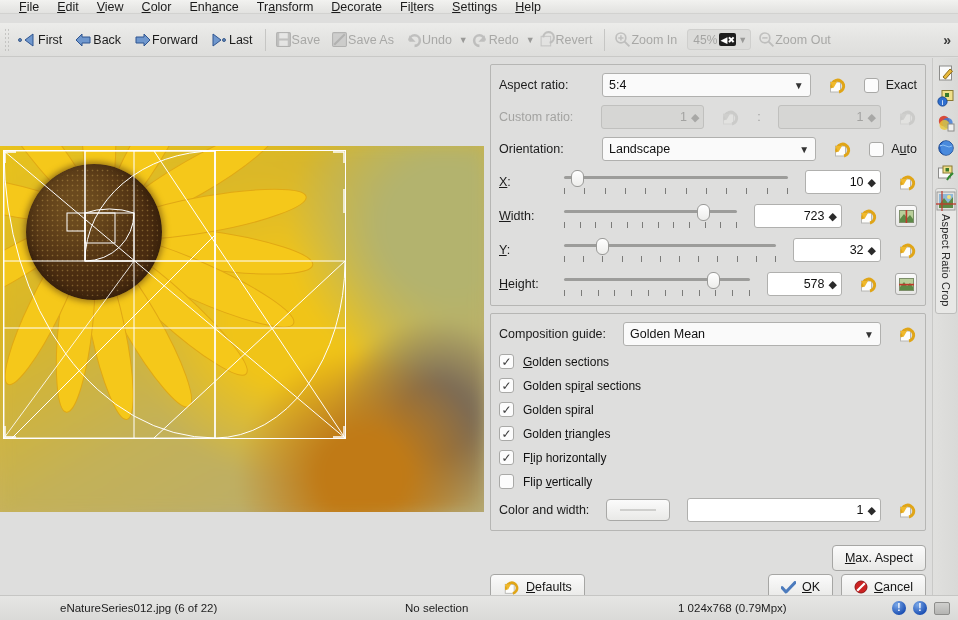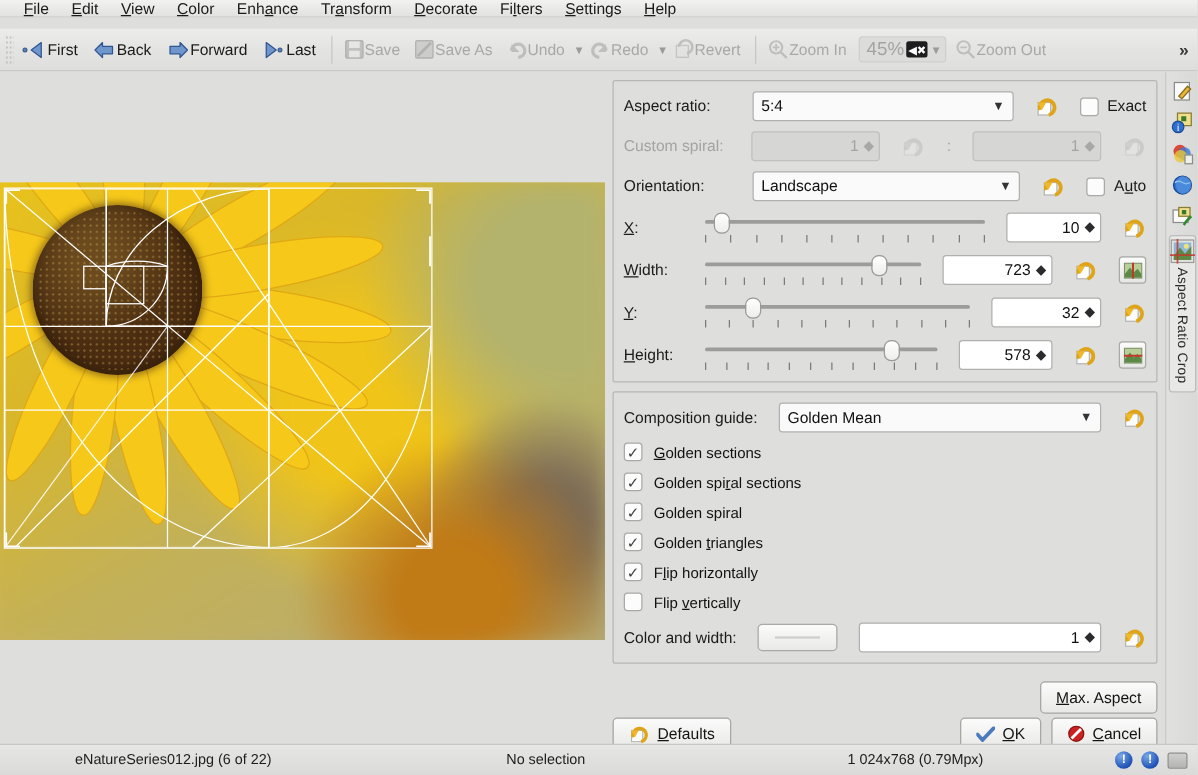--- a/index.html
+++ b/index.html
@@ -56,21 +56,21 @@
   }
 
   
   .gico { width: 17px; height: 17px; flex: none; opacity: .42; }
 
   .zoomcombo {
     display: flex; align-items: center; gap: 2px;
     background: #dcdcda; border: 1px solid #cfcfcd; border-radius: 3px;
     padding: 1px 3px 1px 5px; margin: 0 3px; height: 21px;
   }
-  .zoomcombo .zval { color: #a4a4a2; font-size: 15px; }
+  .zoomcombo .zval { color: #a4a4a2; font-size: 12px; }
   .zchip {
     width: 17px; height: 13px; background: #1d1d1d; border-radius: 2px;
     display: flex; align-items: center; justify-content: center;
     color: #fff; font-size: 9px;
   }
   .chev { color: #9a9a98; font-size: 9px; }
   .tb-more { margin-left: auto; margin-right: 7px; color: #3b3b3b; font-size: 14px; font-weight: bold; }
 
   
   .canvas-area {
@@ -528,21 +528,21 @@
           <path d="M4 12 A6 6 0 1 1 11 16" fill="none" stroke="#e0a517" stroke-width="3"></path>
           <path d="M2 6 L9 6 L5.5 12 Z" fill="#f0b92c"></path>
         </svg>
         <div class="exact-box">
           <span class="cbox"></span>
           <span class="lbl">Exact</span>
         </div>
       </div>
 
       <div class="row">
-        <span class="lbl w1 dis">Custom spiral:</span>
+        <span class="lbl w1 dis">Custom ratio:</span>
         <div class="spin dis" style="width:104px">
           <span class="sv">1</span>
           <span class="sa">◆</span>
         </div>
         <svg class="undo-ico dis" viewBox="0 0 19 19">
           <rect x="2.5" y="6" width="10" height="10" fill="#eaeae8" stroke="#bdbdbb"></rect>
           <path d="M4 12 A6 6 0 1 1 11 16" fill="none" stroke="#a8a8a6" stroke-width="3"></path>
           <path d="M2 6 L9 6 L5.5 12 Z" fill="#b4b4b2"></path>
         </svg>
         <span class="lbl dis">:</span>

